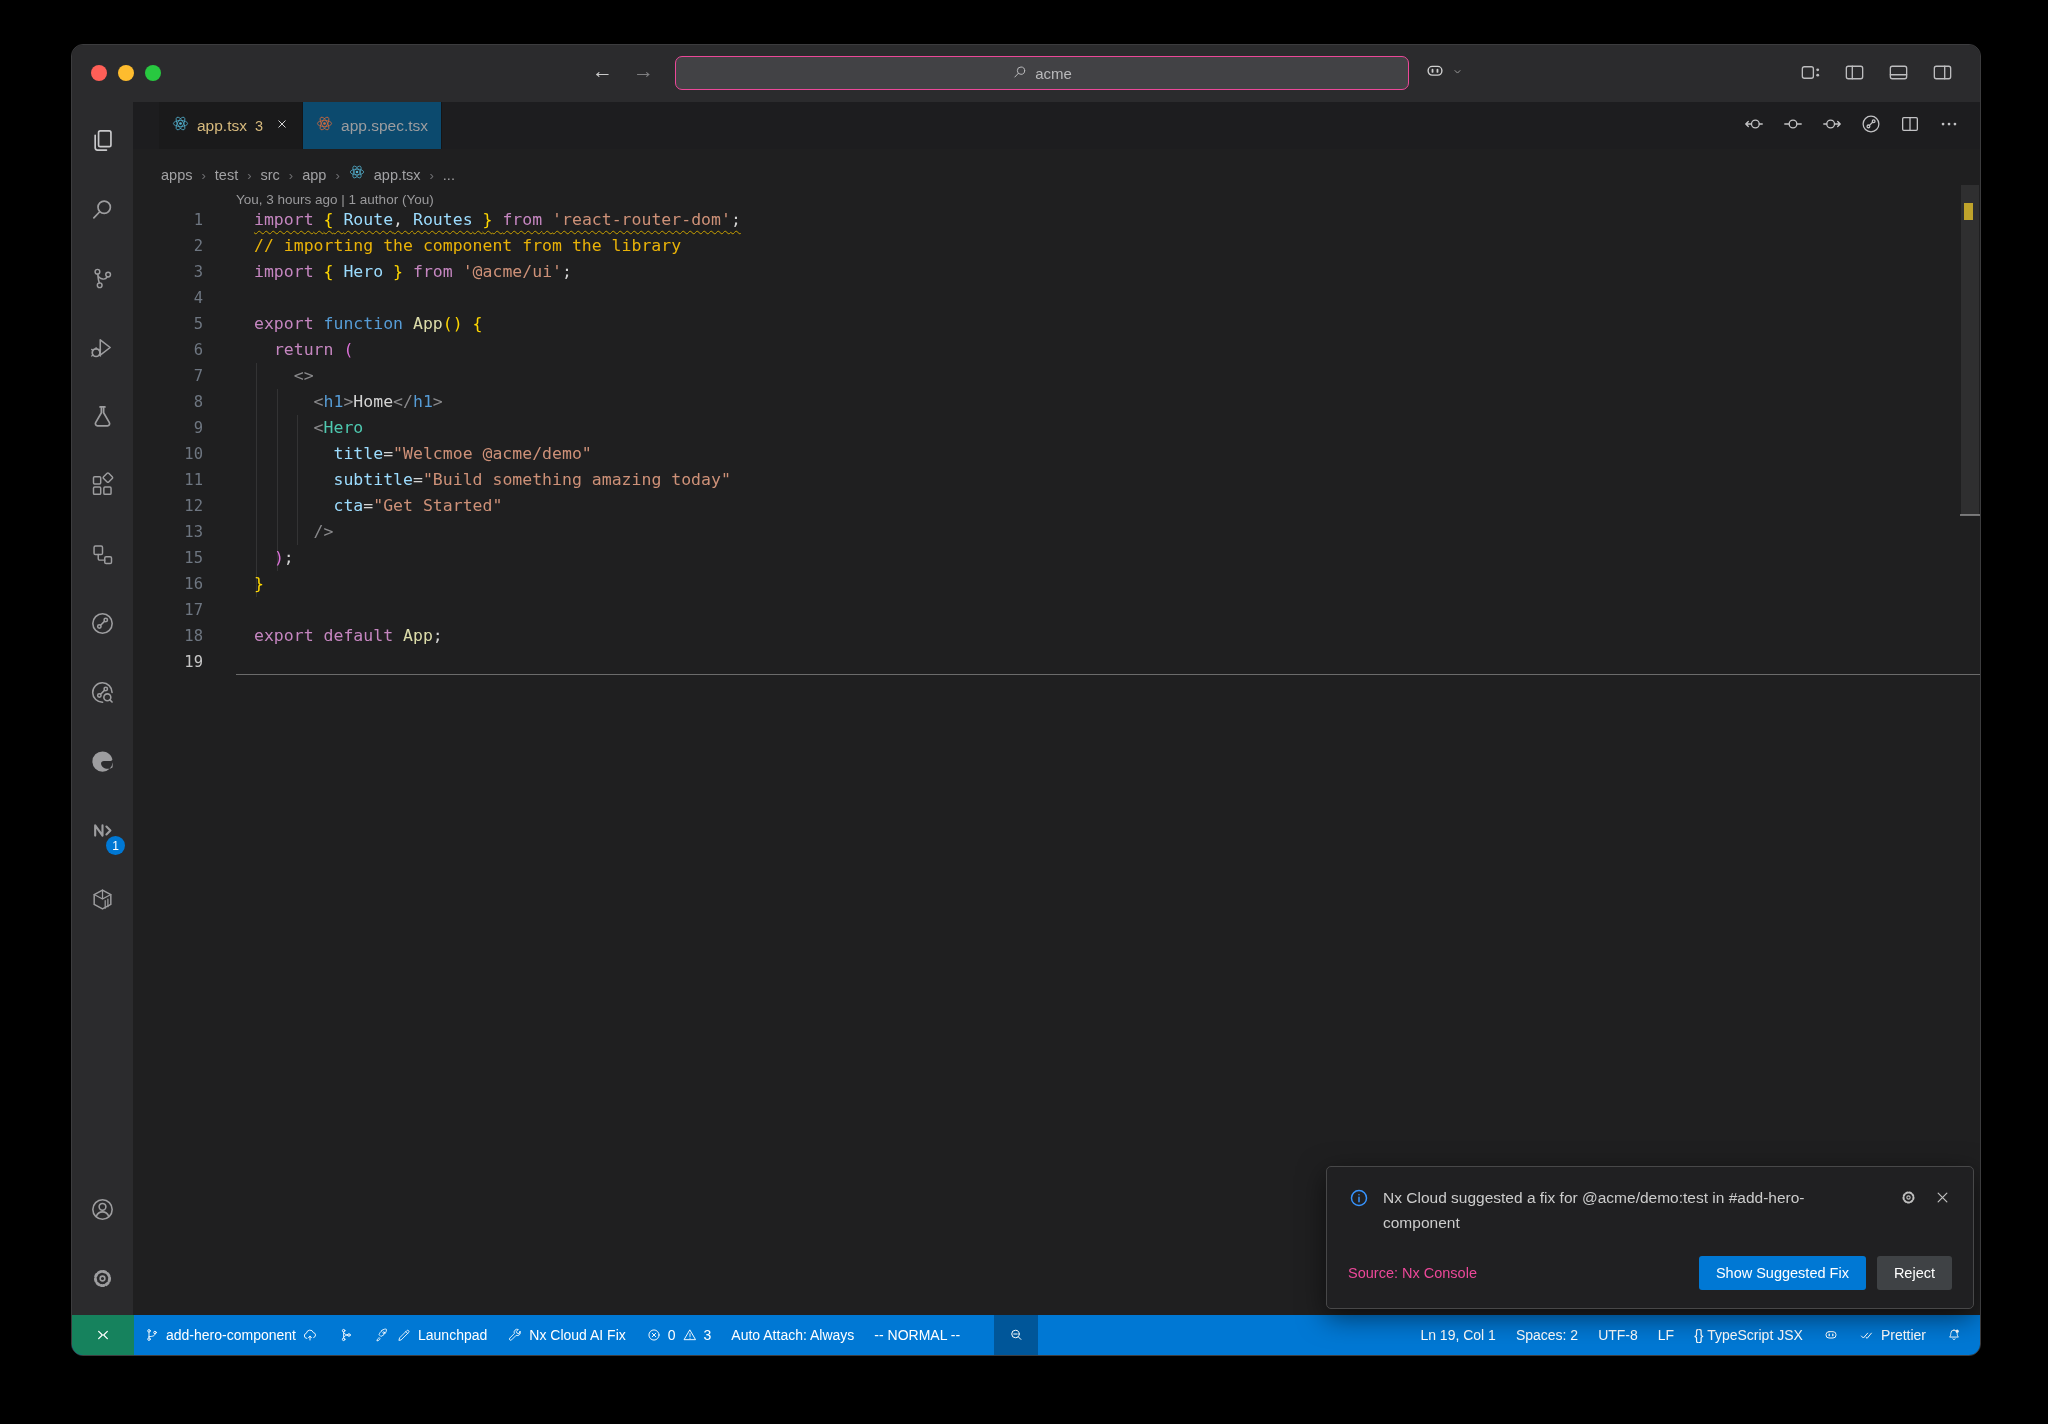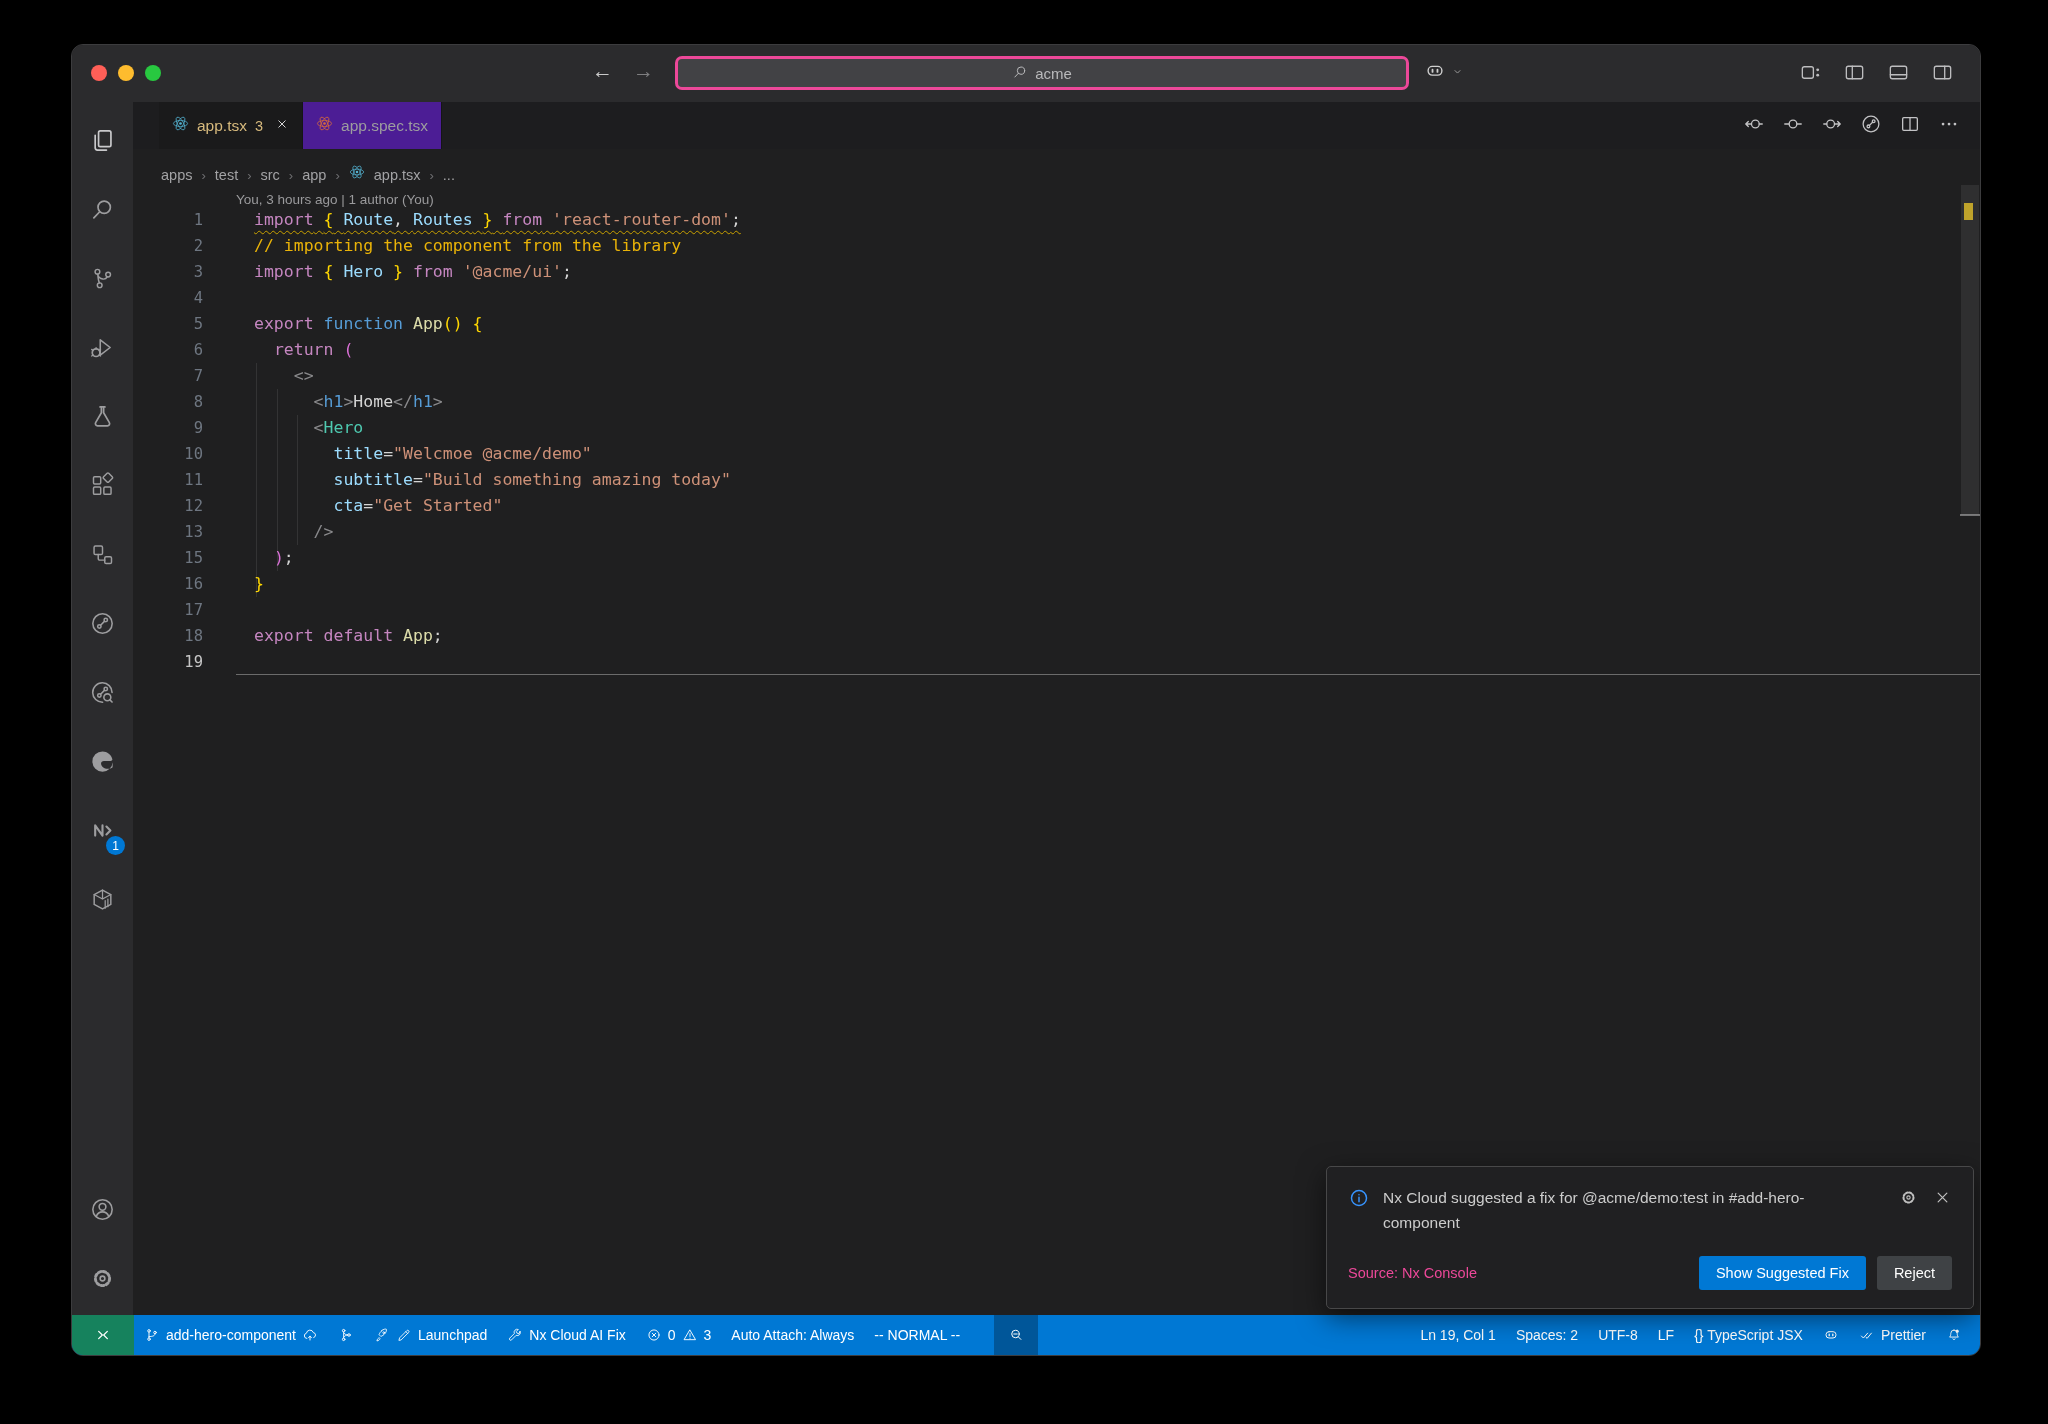--- a/index.html
+++ b/index.html
@@ -14,21 +14,21 @@
 
   
   .titlebar { position:relative; height:57px; flex:0 0 57px; background:#2b2b2d; }
   .traffic { position:absolute; left:19px; top:20px; display:flex; gap:11px; }
   .tl { width:16px; height:16px; border-radius:50%; }
   .tl.r { background:#ff5f57; } .tl.y { background:#febc2e; } .tl.g { background:#28c840; }
   .navarrows { position:absolute; left:520px; top:14px; display:flex; gap:20px;
                font-size:21px; color:#c9c9c9; }
   .navarrows .fwd { color:#7e7e80; }
   .searchbox { position:absolute; left:603px; top:11px; width:734px; height:34px;
-               background:#424245; border:3px solid #ec4899; border-radius:7px;
+               background:#424245; border:1px solid #ec4899; border-radius:7px;
                display:flex; align-items:center; justify-content:center; gap:7px;
                color:#b9b9bb; font-size:15px; }
   .searchbox .icon svg { width:16px; height:16px; }
   .copilotbox { position:absolute; left:1352px; top:15px; display:flex; align-items:center;
                 gap:4px; color:#cfcfcf; }
   .copilotbox .icon svg { width:22px; height:22px; }
   .copilotbox .chev svg { width:15px; height:15px; color:#9a9a9a; }
   .layoutbtns { position:absolute; right:26px; top:16px; display:flex; gap:21px; color:#bdbdbf; }
   .layoutbtns .icon svg { width:23px; height:23px; }
 
@@ -46,21 +46,21 @@
            display:flex; align-items:center; justify-content:center; padding:0 4px; }
 
   .main { flex:1; position:relative; display:flex; flex-direction:column; min-width:0; }
 
   
   .tabstrip { height:47px; flex:0 0 47px; background:#1d1d1f; display:flex;
               align-items:stretch; padding-left:26px; }
   .tab { display:flex; align-items:center; gap:8px; padding:0 13px;
          font-size:15.5px; border-right:1px solid #151516; }
   .tab.active { background:#1a1a1b; }
-  .tab.inactive { background:#4c1d95; }
+  .tab.inactive { background:#0c4a6e; }
   .tabicon svg { width:17px; height:17px; }
   .tabcount { color:#d7ba7d; font-size:14.5px; }
   .tabclose { color:#f0f0f0; margin-left:4px; }
   .tabclose svg { width:14px; height:14px; }
   .edtoolbar { margin-left:auto; display:flex; align-items:center; gap:17px;
                padding-right:20px; color:#c3c3c5; }
   .edtoolbar .icon svg { width:22px; height:22px; }
 
   
   .breadcrumbs { height:34px; flex:0 0 34px; background:#1f1f20; display:flex;

